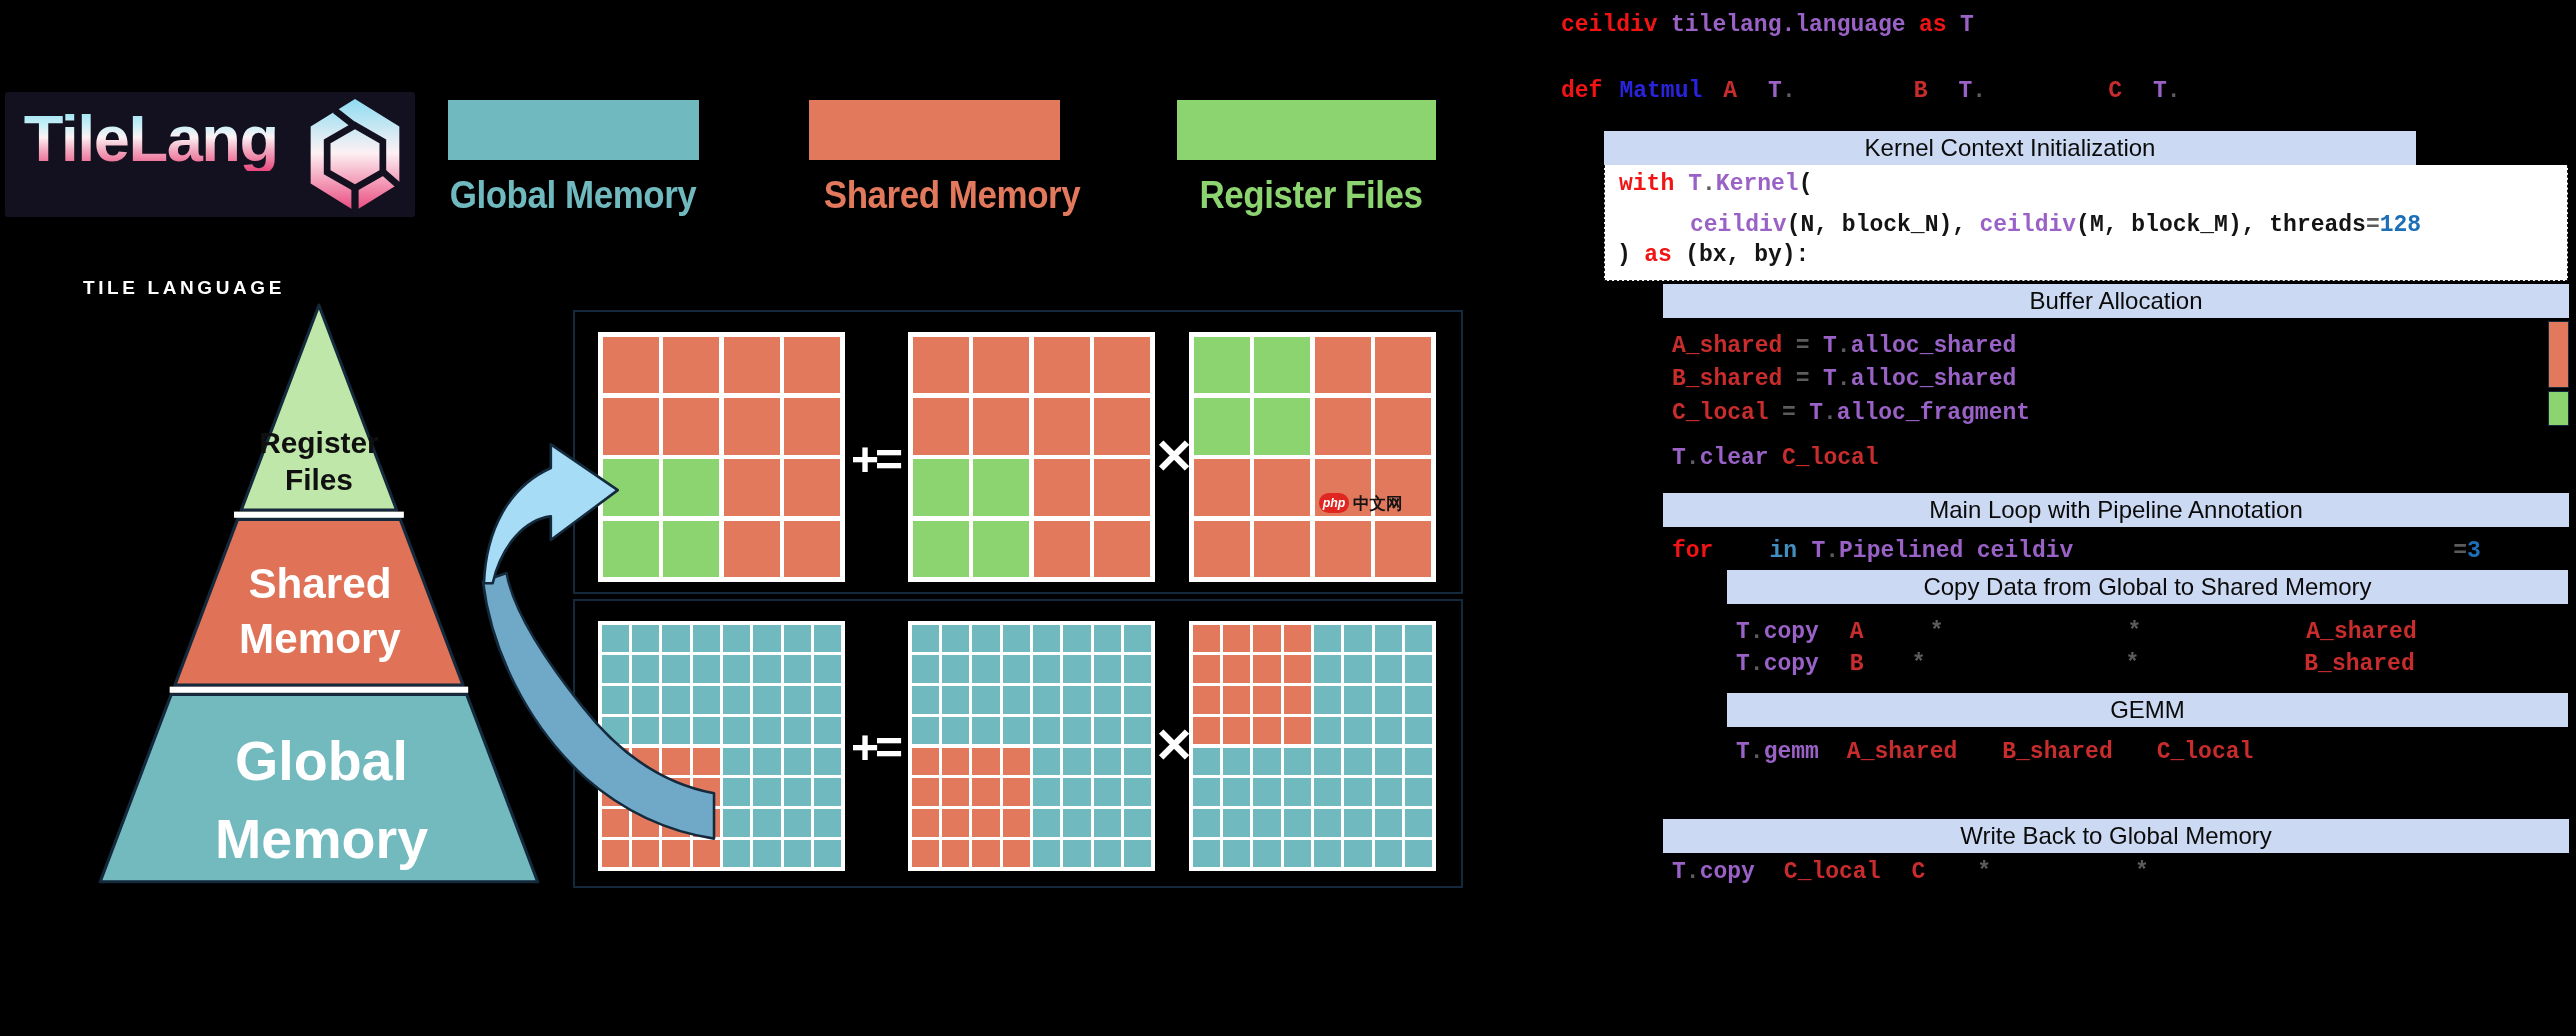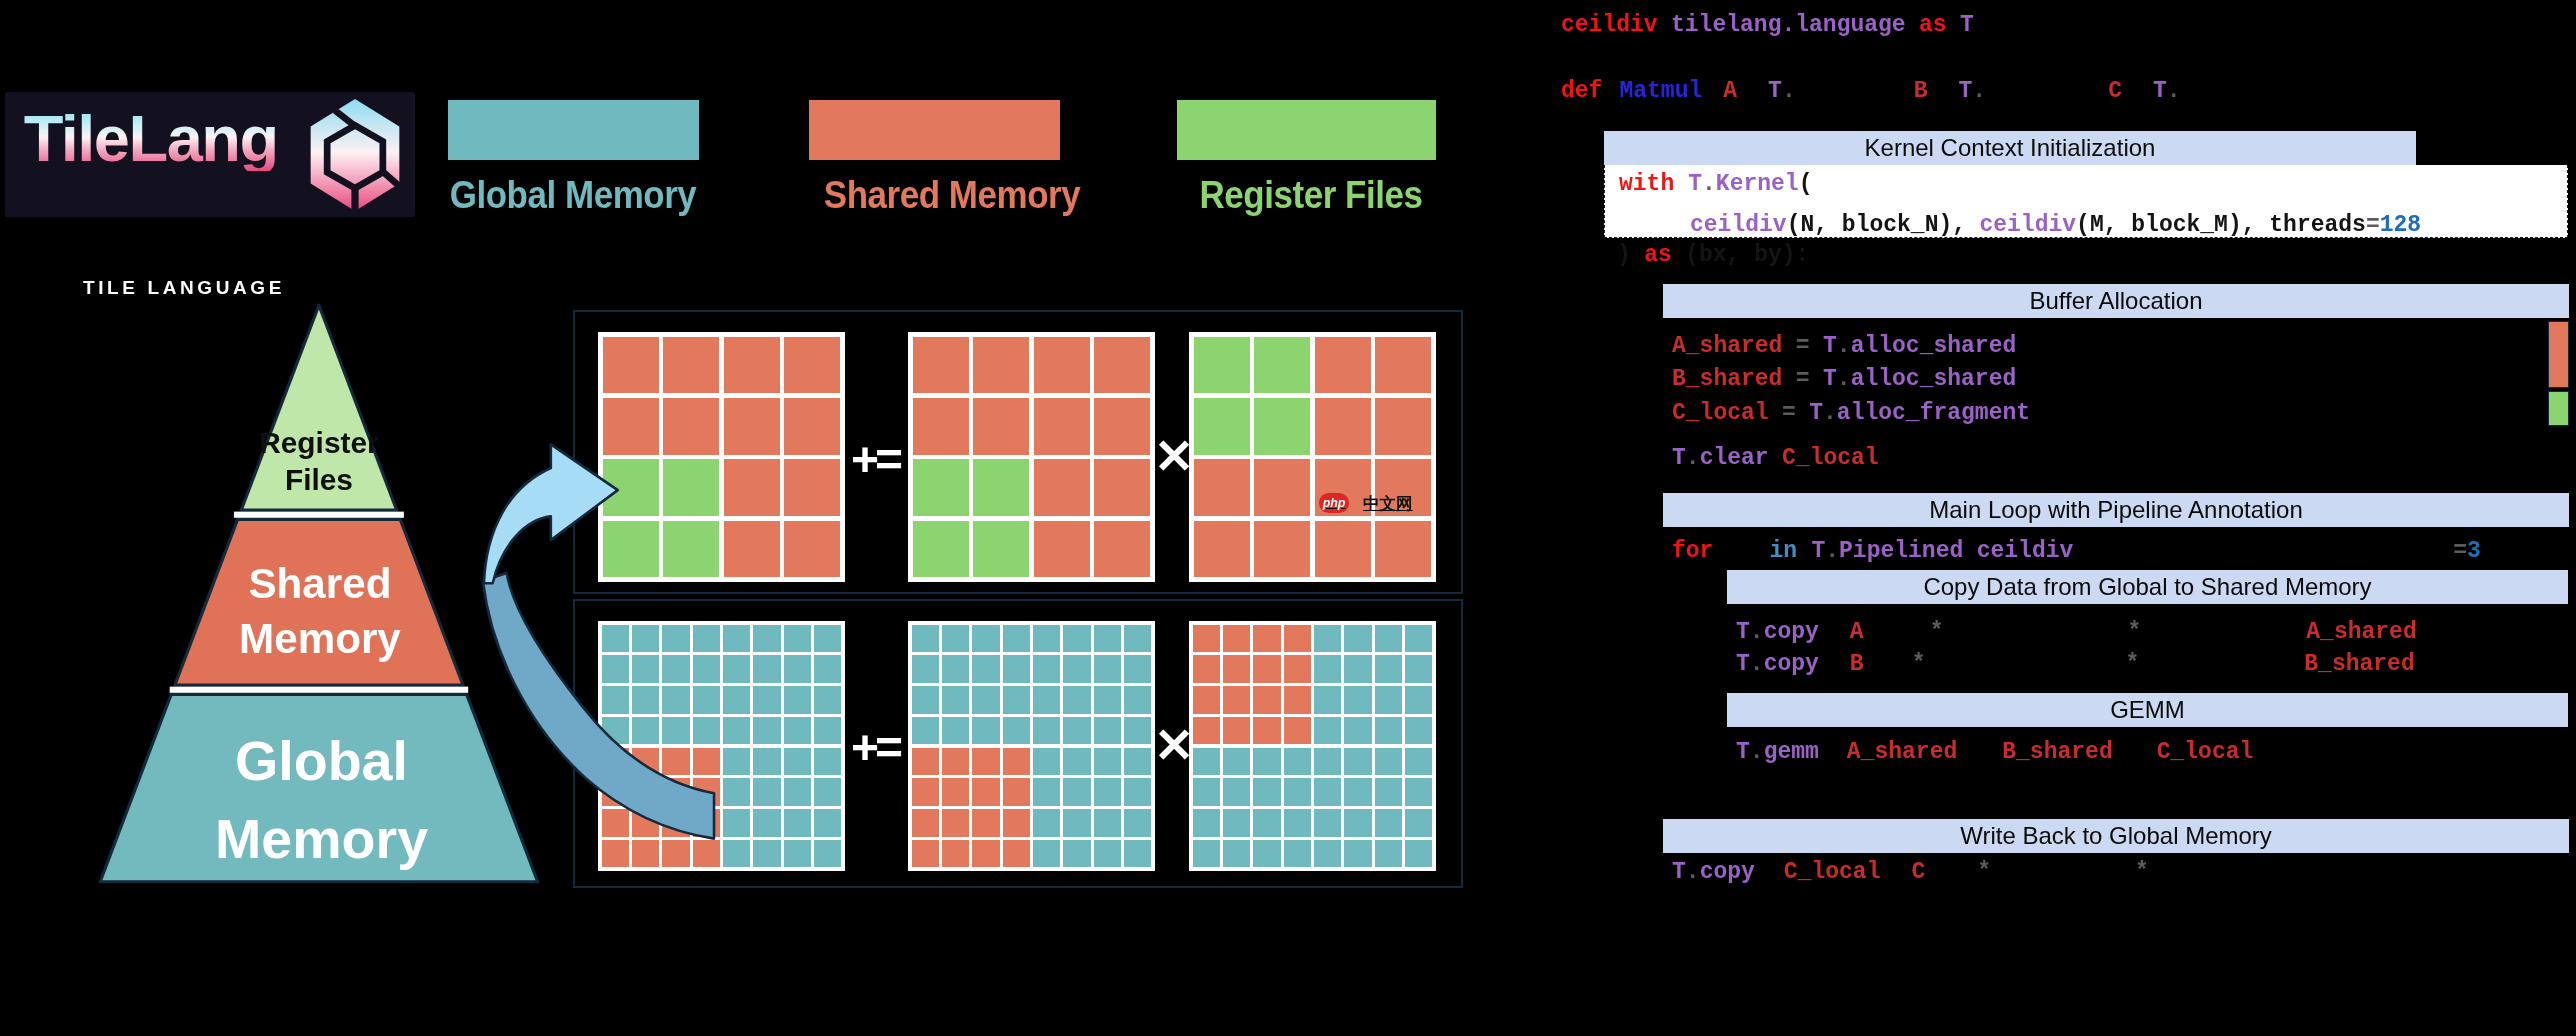--- a/index.html
+++ b/index.html
@@ -28,42 +28,42 @@
   .matrix.g4{gap:4.6px;padding:4.6px;}
   .matrix.g8{gap:3.1px;padding:3.6px;}
   .cell{width:100%;height:100%;}
   .c-s{background:var(--c-salmon);}
   .c-g{background:var(--c-green);}
   .c-t{background:var(--c-teal);}
   .op-sym{position:absolute;color:#fff;font-weight:700;font-size:48px;line-height:1;
           transform:translate(-50%,-50%);letter-spacing:-4.1px;text-shadow:0 0 2.1px rgba(0,0,0,.6);}
 
   
-  #watermark{position:absolute;left:1319px;top:493px;display:flex;align-items:center;gap:14px;text-decoration:underline;}
+  #watermark{position:absolute;left:1319px;top:493px;display:flex;align-items:center;gap:4px;}
   #watermark .badge{width:30px;height:19.6px;border-radius:9.8px;background:var(--c-wm_red);
                     color:#fff;font-weight:700;font-style:italic;font-size:12.4px;
                     display:flex;align-items:center;justify-content:center;line-height:1;}
   #watermark .wm-text{font-size:16.5px;font-weight:700;color:#141414;line-height:1;}
 
   
   .bar{position:absolute;height:35px;background:var(--c-bar);color:#0b0b0b;font-size:24px;
        display:flex;align-items:center;justify-content:center;border-bottom:1.5px solid #000;
        box-sizing:border-box;white-space:nowrap;}
   .code-line{position:absolute;font-family:"Liberation Mono","DejaVu Sans Mono",monospace;
              font-weight:700;font-size:23px;line-height:25px;white-space:pre;}
   .tok{display:inline-block;}
   .tok.kw{color:var(--c-kw);}
   .tok.var{color:var(--c-var);}
   .tok.fn{color:var(--c-fn);}
   .tok.def{color:var(--c-def);}
   .tok.num{color:var(--c-num);}
   .tok.in{color:var(--c-in);}
   .tok.op{color:var(--c-op);}
   .tok.plain{color:#141414;}
-  #kernel-white-box{position:absolute;left:1604px;top:165px;width:964px;height:73px;
+  #kernel-white-box{position:absolute;left:1604px;top:165px;width:964px;height:116px;
                     background:#fff;border:1.5px dashed #1a1a1a;border-top:none;box-sizing:border-box;}
   .mem-strip{position:absolute;left:2548px;width:21px;border:1px solid var(--c-outline);box-sizing:border-box;}
   #strip-shared{top:321px;height:67px;background:var(--c-salmon);}
   #strip-register{top:391px;height:35px;background:var(--c-green);}
 </style>
 </head>
 <body>
 
 <div id="app">
 

